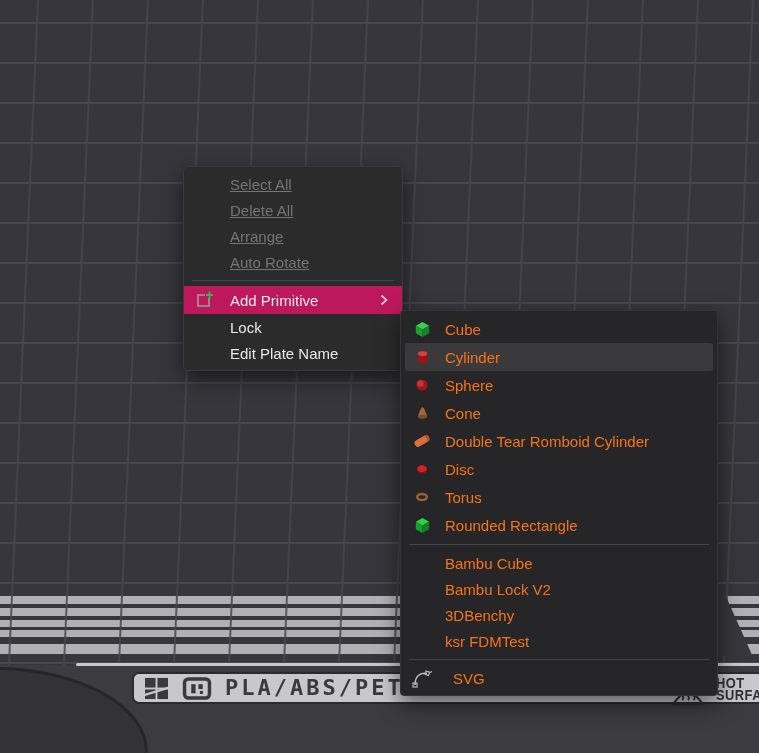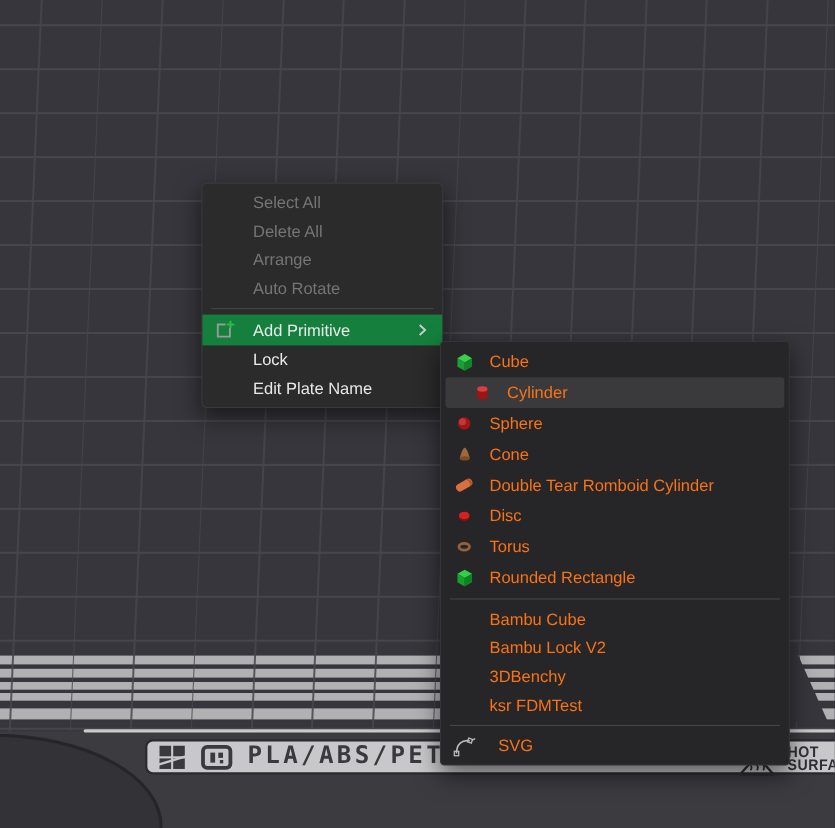--- a/index.html
+++ b/index.html
@@ -53,35 +53,35 @@
   }
   .hot-warning svg { margin-top:8px; }
   
   .context-menu {
     position:absolute; left:183px; top:166px; width:220px; z-index:20;
     background:#2b2b2c; border:1px solid #3a3a3c; border-radius:5px;
     box-shadow:0 8px 22px rgba(0,0,0,.55); padding:4px 0;
     font-size:15px; color:#e9e9e9;
   }
   .menu-item { position:relative; height:26px; display:flex; align-items:center; padding-left:46px; }
-  .menu-item.disabled { color:#757575; }
-  .menu-item.open-parent { height:28px; background:#15803d; }
+  .menu-item.disabled { color:#757575;text-decoration:underline; }
+  .menu-item.open-parent { height:28px; background:#be185d; }
   .menu-item .mi-icon { position:absolute; left:9px; top:50%; transform:translateY(-50%); display:flex; }
   .menu-item .chevron { position:absolute; right:14px; top:50%; transform:translateY(-50%); display:flex; }
   .menu-sep { height:1px; background:#454548; margin:5px 8px; }
   
   .sub-menu {
     position:absolute; left:400px; top:310px; width:318px; z-index:21;
     background:#262628; border:1px solid #353537; border-radius:4px;
     box-shadow:0 8px 22px rgba(0,0,0,.55); padding:4px 0;
     font-size:15px; color:#f97316;
   }
   .sub-item { height:28px; display:flex; align-items:center; padding-left:10px; gap:12px; }
   .sub-item .p-icon { width:22px; display:flex; justify-content:center; }
-  .sub-item.highlight { background:#3a3a3c; border-radius:3px; margin:0 4px; padding-left:22px; }
+  .sub-item.highlight { background:#3a3a3c; border-radius:3px; margin:0 4px; padding-left:6px; }
   .sub-item.plain { height:26px; padding-left:44px; }
   .sub-item.svg-row { height:26px;gap:20px; }
   .sub-sep { height:1px; background:#454548; margin:5px 8px; }
 </style>
 </head>
 <body>
 
 <div class="screen">
 
   <div class="grid-h"></div>

